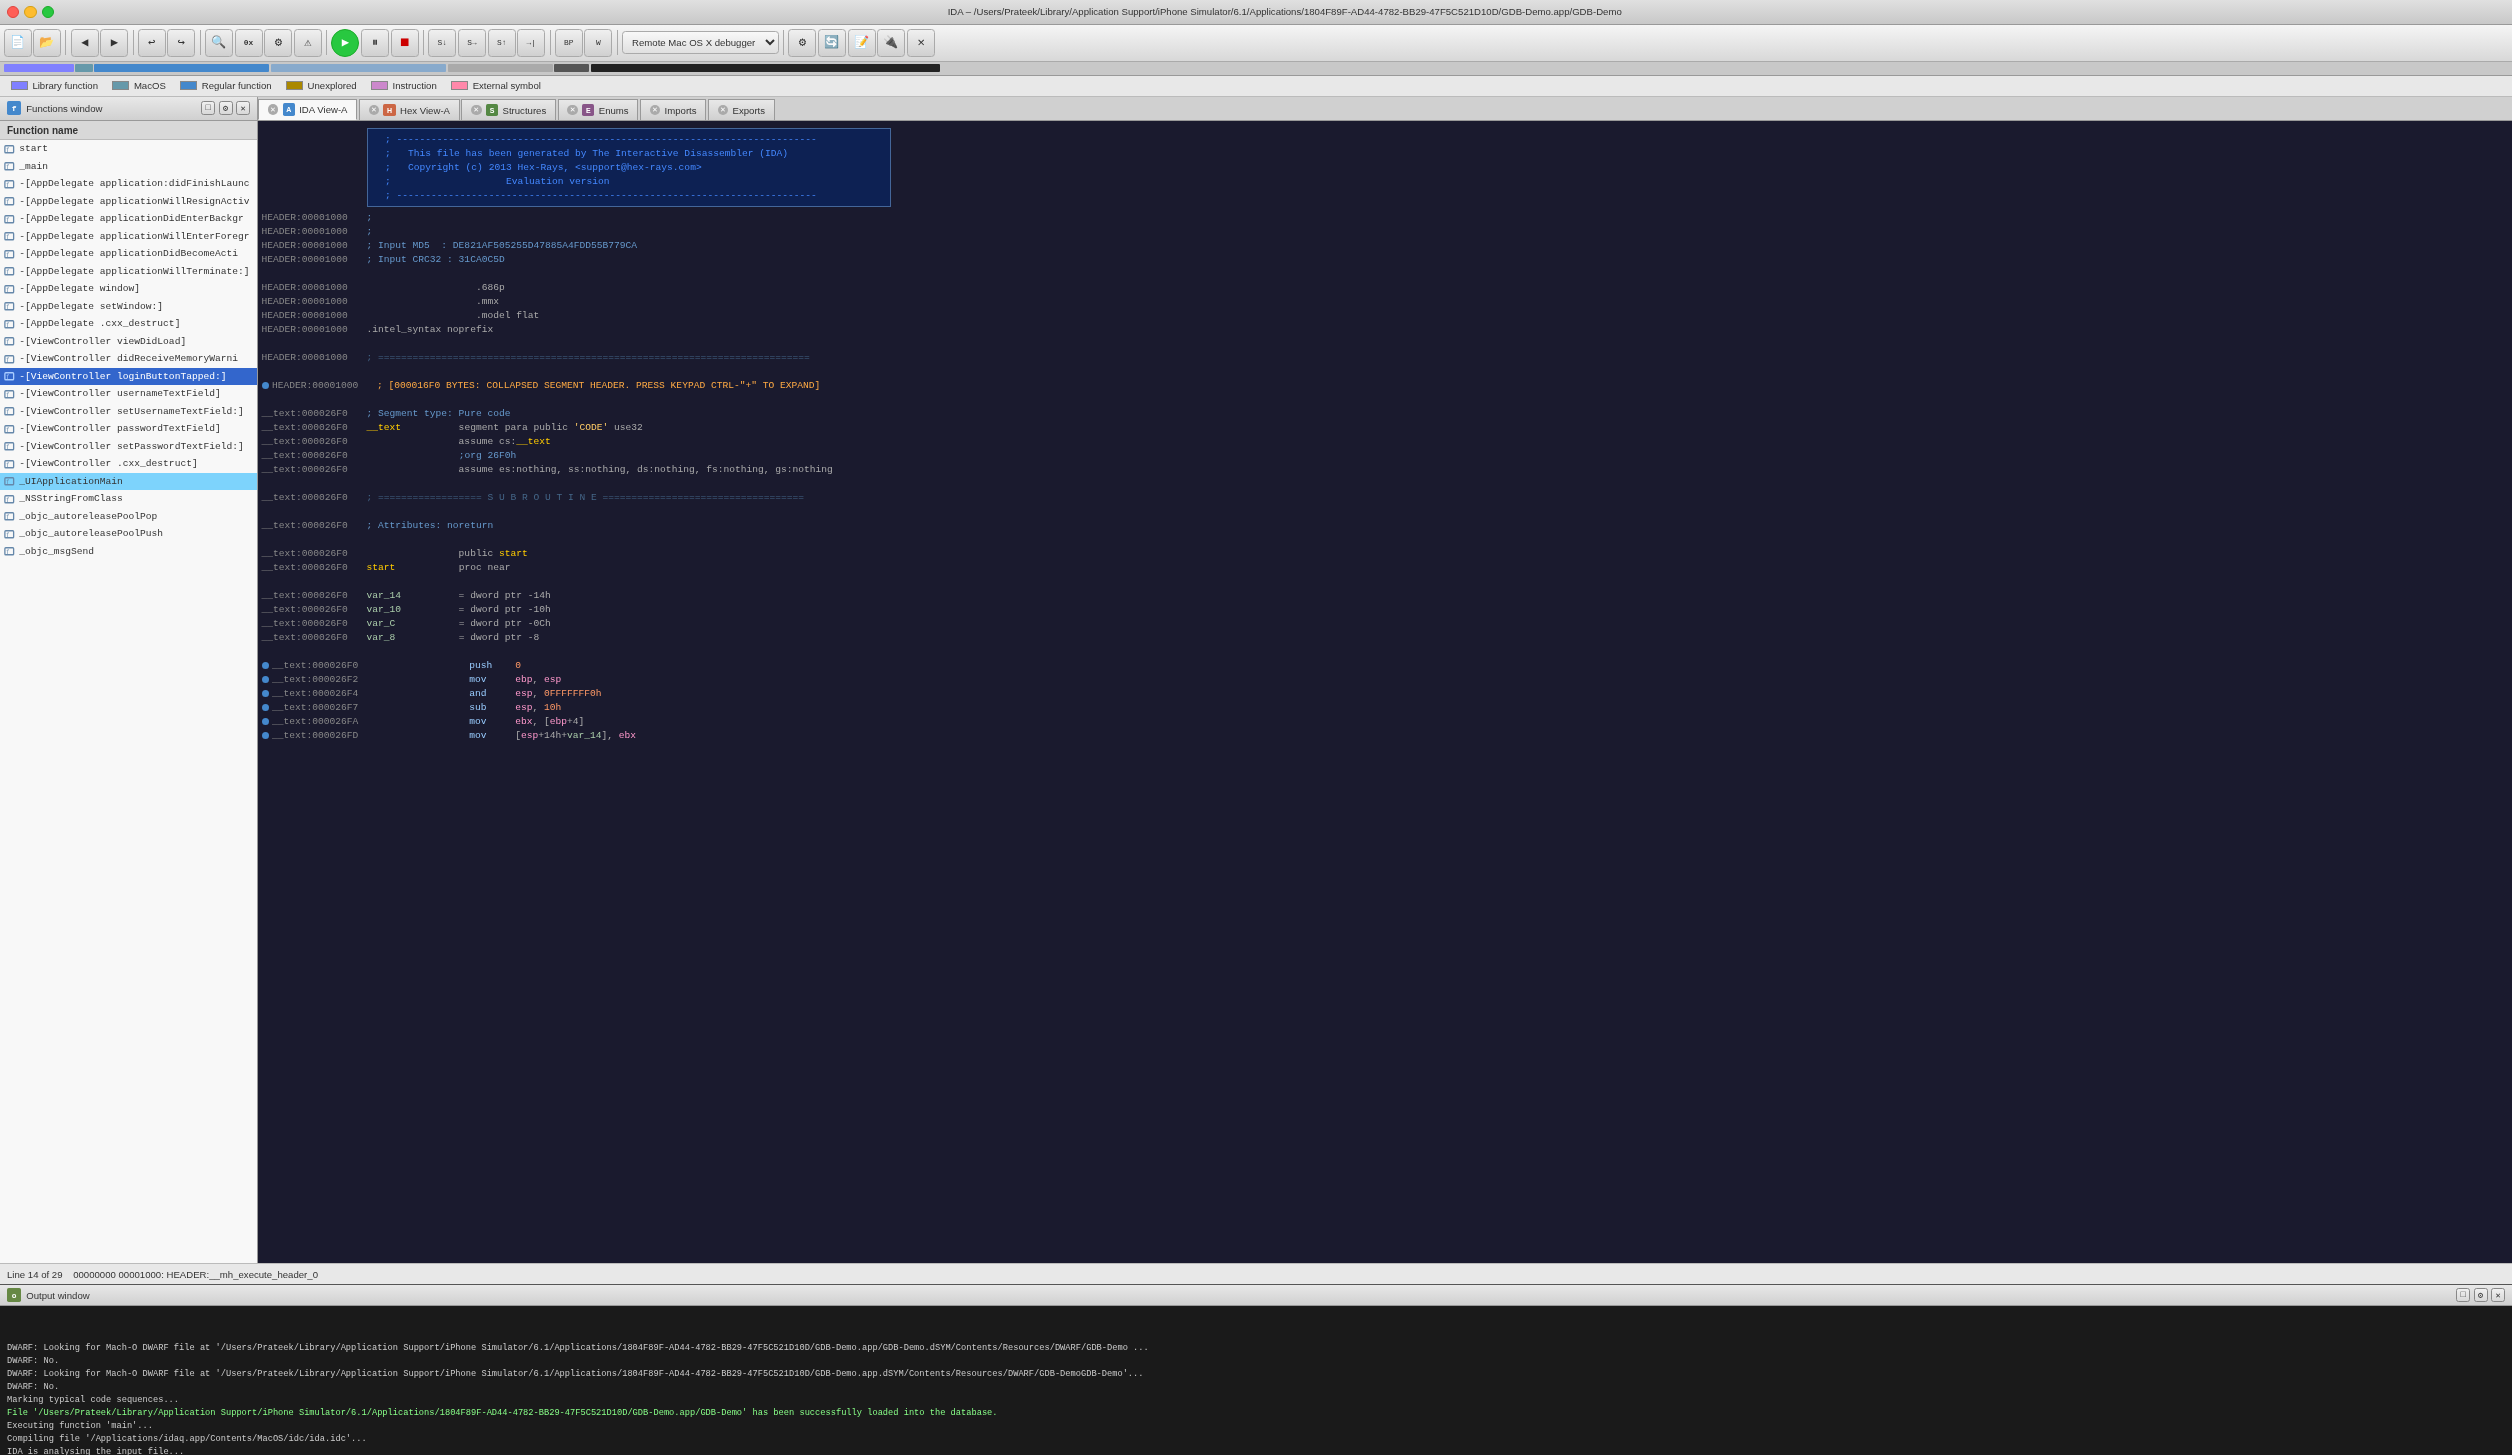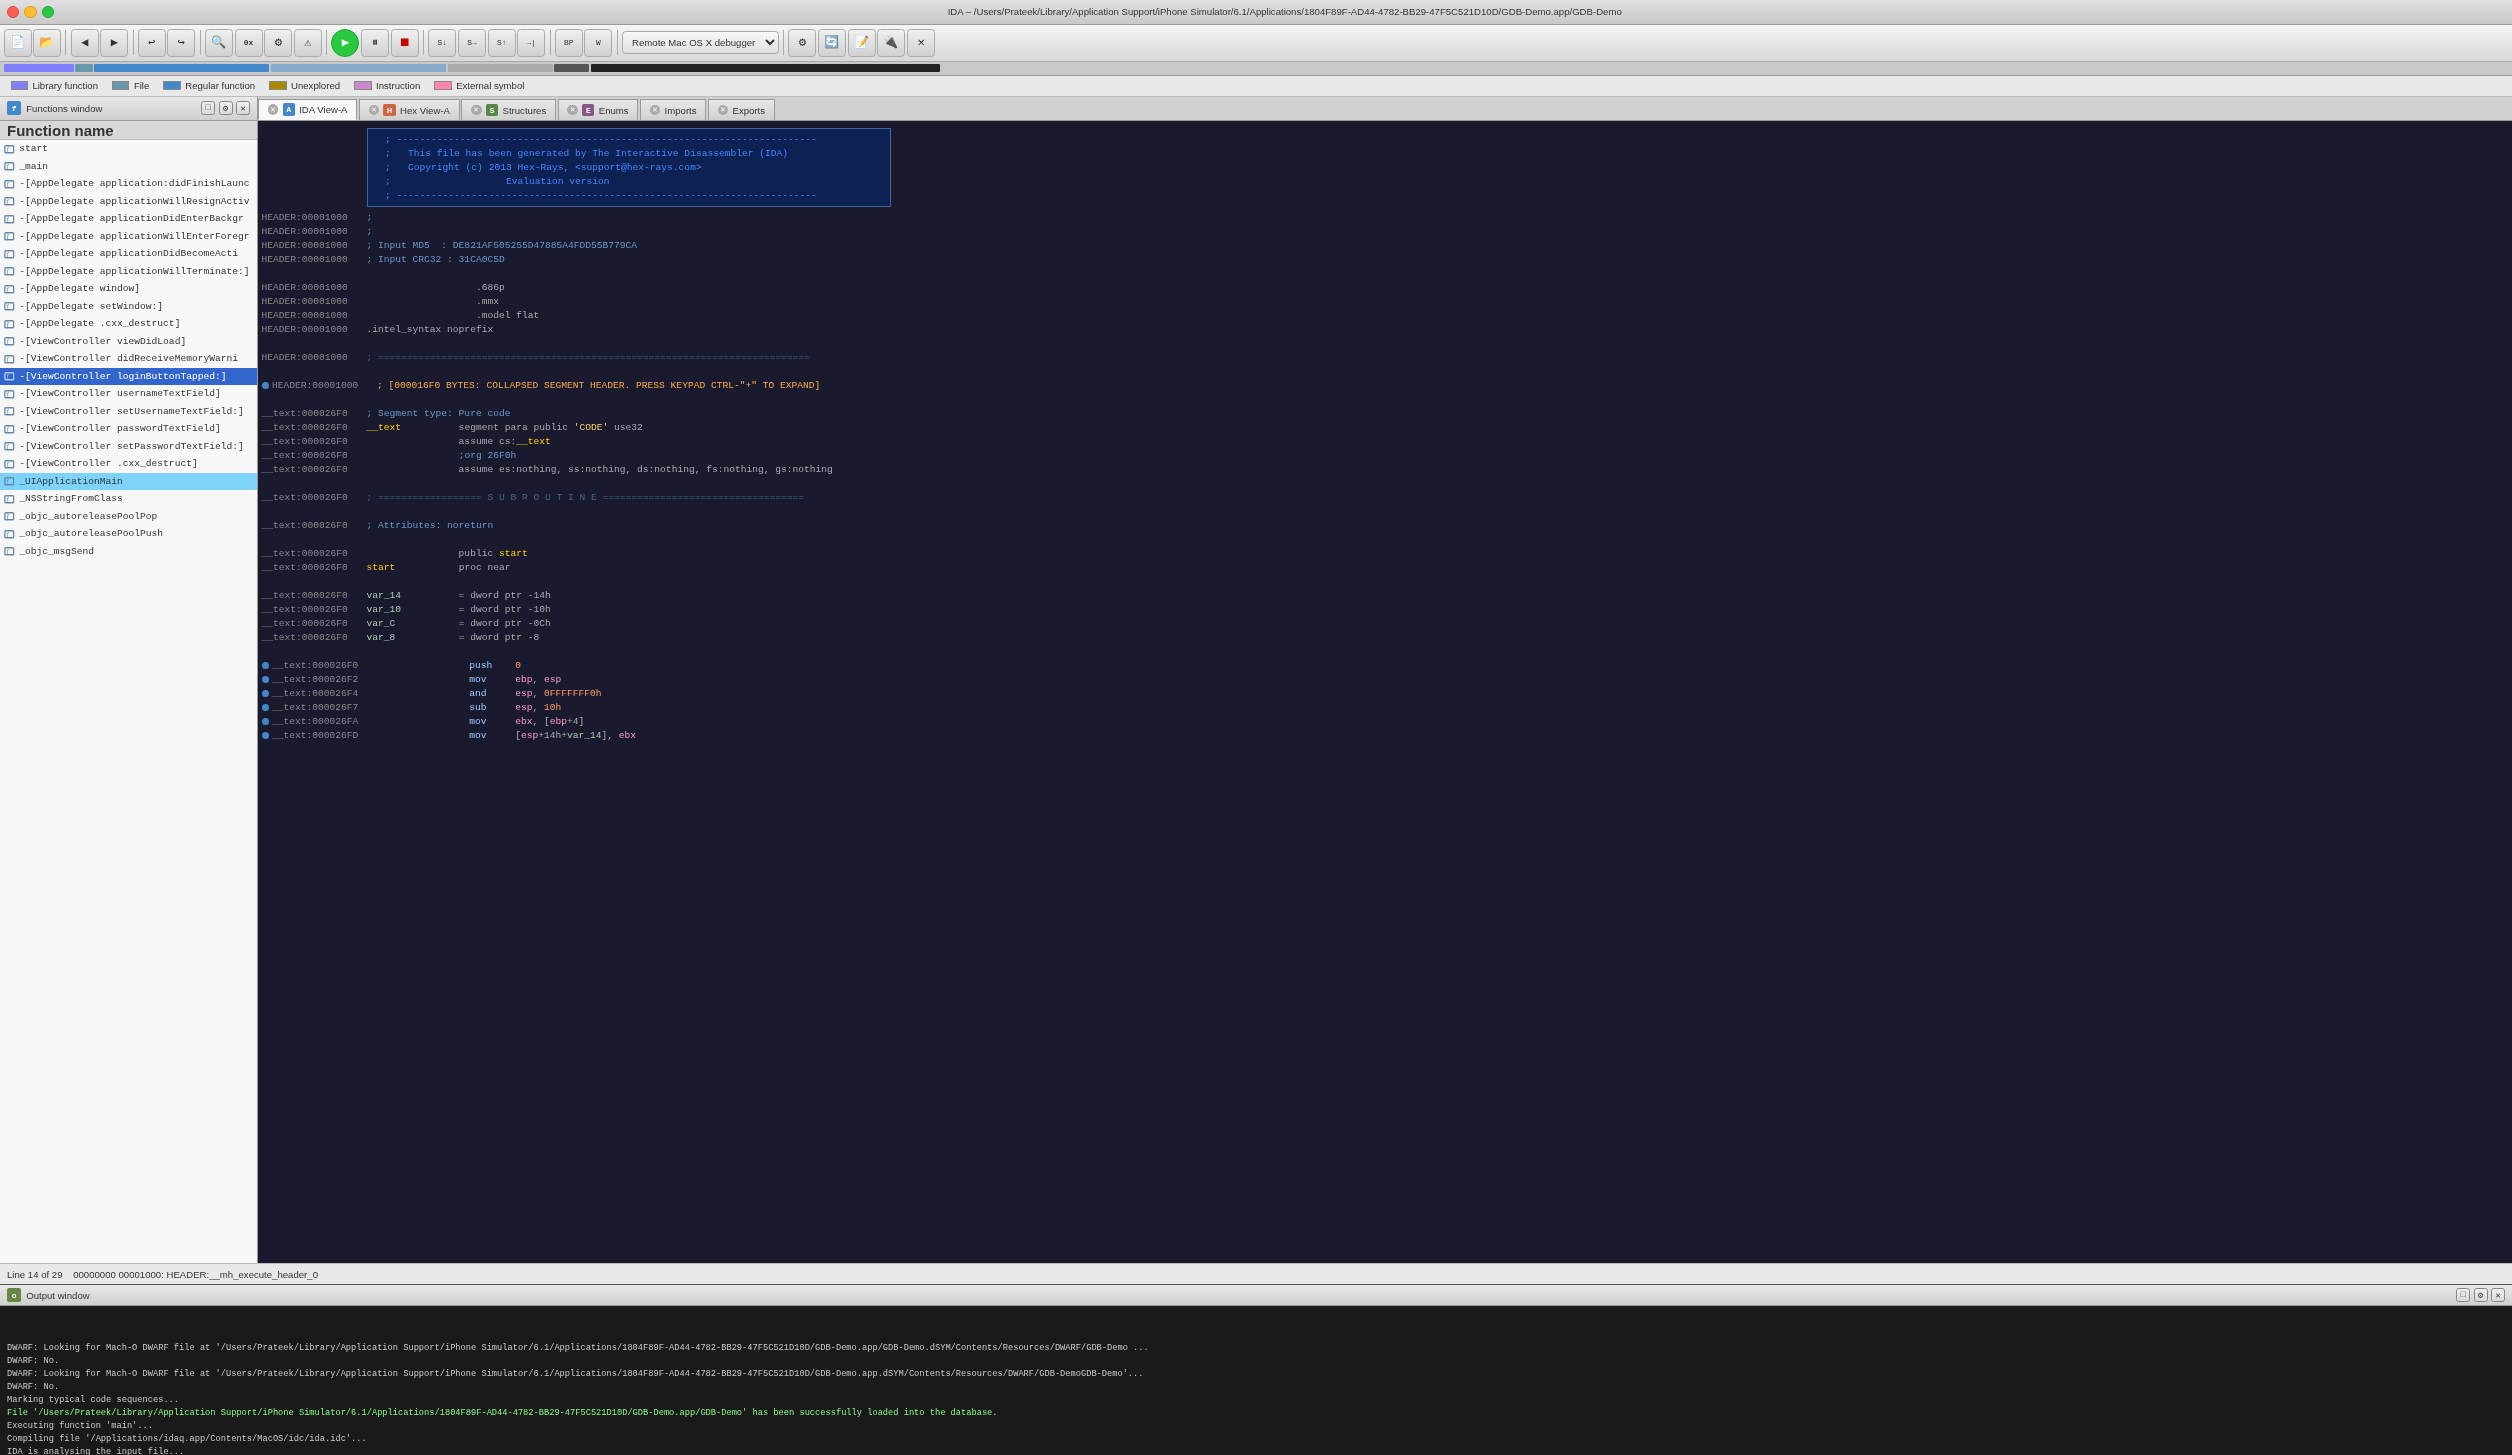--- a/index.html
+++ b/index.html
@@ -200,21 +200,21 @@
       font-size: 8.7px;
       color: #333;
     }
     #function-name-header {
       background: #d8d8d8;
       height: 19px;
       display: flex;
       align-items: center;
       padding: 0 7px;
       border-bottom: 0.9px solid #bbb;
-      font-size: 15px;
+      font-size: 10px;
       color: #333;
       font-family: -apple-system, sans-serif;
       font-weight: bold;
     }
     #function-list {
       flex: 1;
       overflow-y: auto;
       background: #f8f8f8;
     }
     .func-item {
@@ -445,21 +445,21 @@
   <div class="prog-segment" style="width:349px;background:#222;"></div>
 </div>
 
 <div id="legend-bar">
   <div class="legend-item">
     <div class="legend-color" style="background:#8080ff;"></div>
     <span>Library function</span>
   </div>
   <div class="legend-item">
     <div class="legend-color" style="background:#6699aa;"></div>
-    <span>File</span>
+    <span>MacOS</span>
   </div>
   <div class="legend-item">
     <div class="legend-color" style="background:#4488cc;"></div>
     <span>Regular function</span>
   </div>
   <div class="legend-item">
     <div class="legend-color" style="background:#aa8800;"></div>
     <span>Unexplored</span>
   </div>
   <div class="legend-item">

